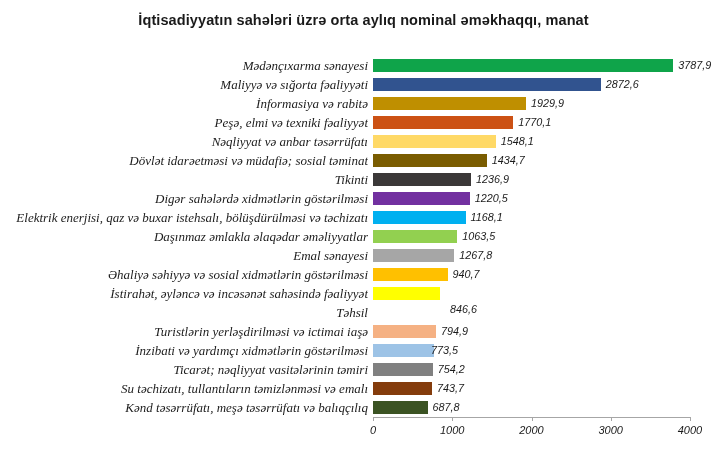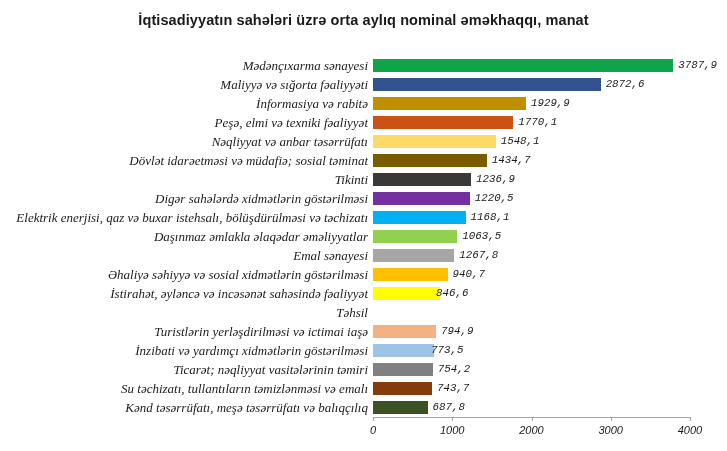--- a/index.html
+++ b/index.html
@@ -69,21 +69,21 @@
     height: 13px;
   }
   .val-label {
     position: absolute;
     top: 0;
     font-size: 10.8px;
     font-style: italic;
     color: #1b1b1b;
     line-height: 19px;
     white-space: nowrap;
-    font-family: Liberation Mono, monospace;
+    font-family: Liberation Sans, sans-serif;
   }
   #axis-line {
     position: absolute;
     left: 373px;
     top: 417px;
     width: 317px;
     height: 1px;
     background: #a6a6a6;
   }
   .tick-mark {
@@ -194,21 +194,21 @@
         <div class="cat-label">Əhaliyə səhiyyə və sosial xidmətlərin göstərilməsi</div>
         <div class="bar-wrap">
           <div class="bar" style="width: 74.5505px; background: rgb(255, 192, 0);"></div>
           <div class="val-label" style="left: 79.5505px;">940,7</div>
         </div>
       </div>
       <div class="row" style="top: 229px;">
         <div class="cat-label">İstirahət, əyləncə və incəsənət sahəsində fəaliyyət</div>
         <div class="bar-wrap">
           <div class="bar" style="width: 67.0931px; background: rgb(255, 255, 0);"></div>
-          <div class="val-label" style="left: 63px;">846,6</div>
+          <div class="val-label" style="left: 77px; margin-top: 16px;">846,6</div>
         </div>
       </div>
       <div class="row" style="top: 248px;">
         <div class="cat-label">Təhsil</div>
       </div>
       <div class="row" style="top: 267px;">
         <div class="cat-label">Turistlərin yerləşdirilməsi və ictimai iaşə</div>
         <div class="bar-wrap">
           <div class="bar" style="width: 62.9958px; background: rgb(245, 177, 131);"></div>
           <div class="val-label" style="left: 67.9958px;">794,9</div>

